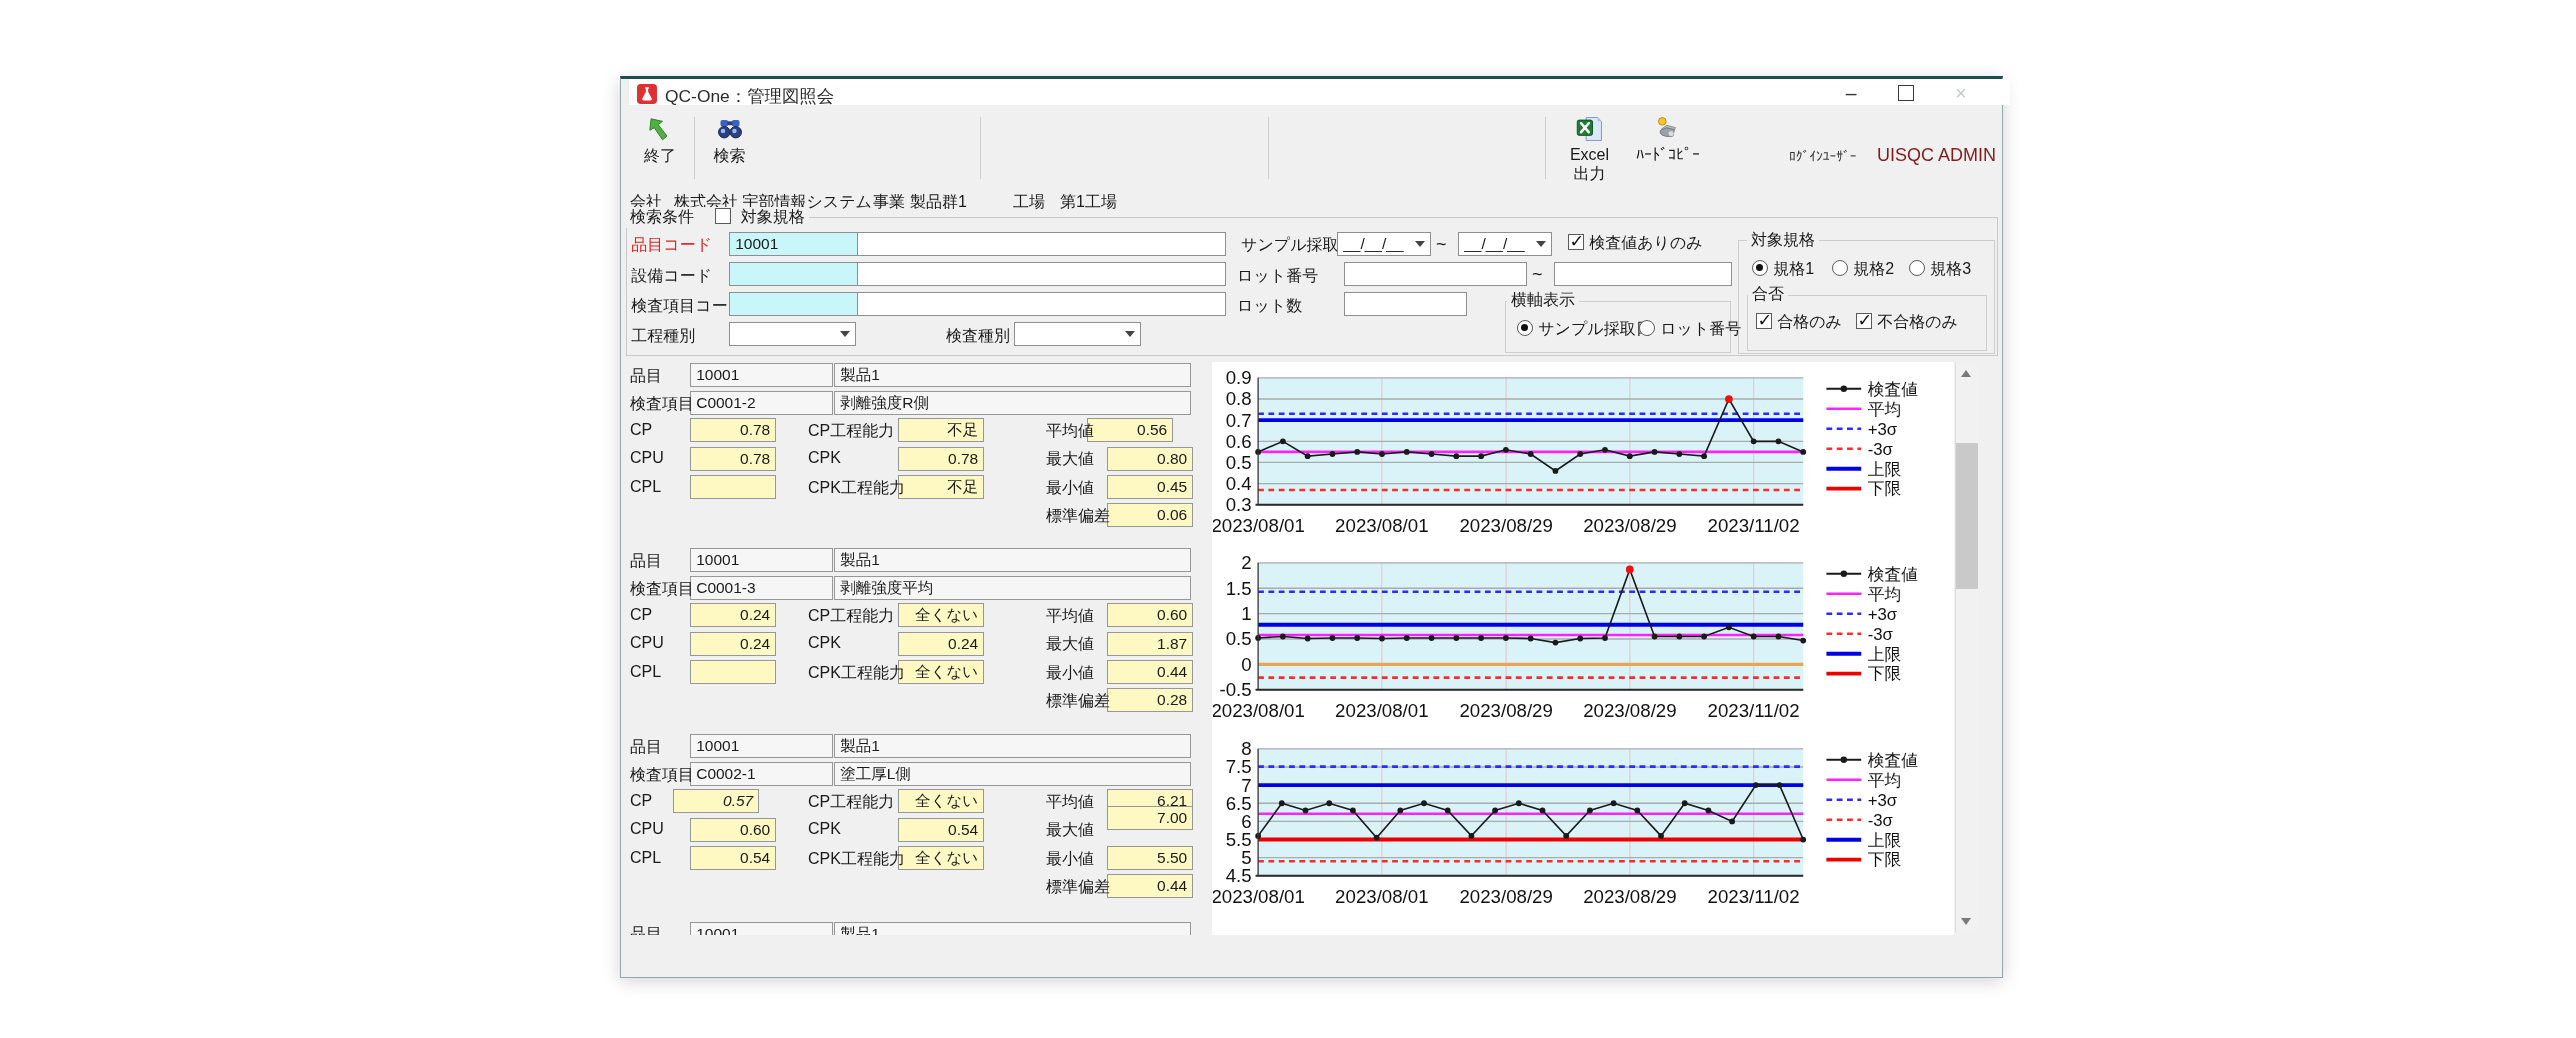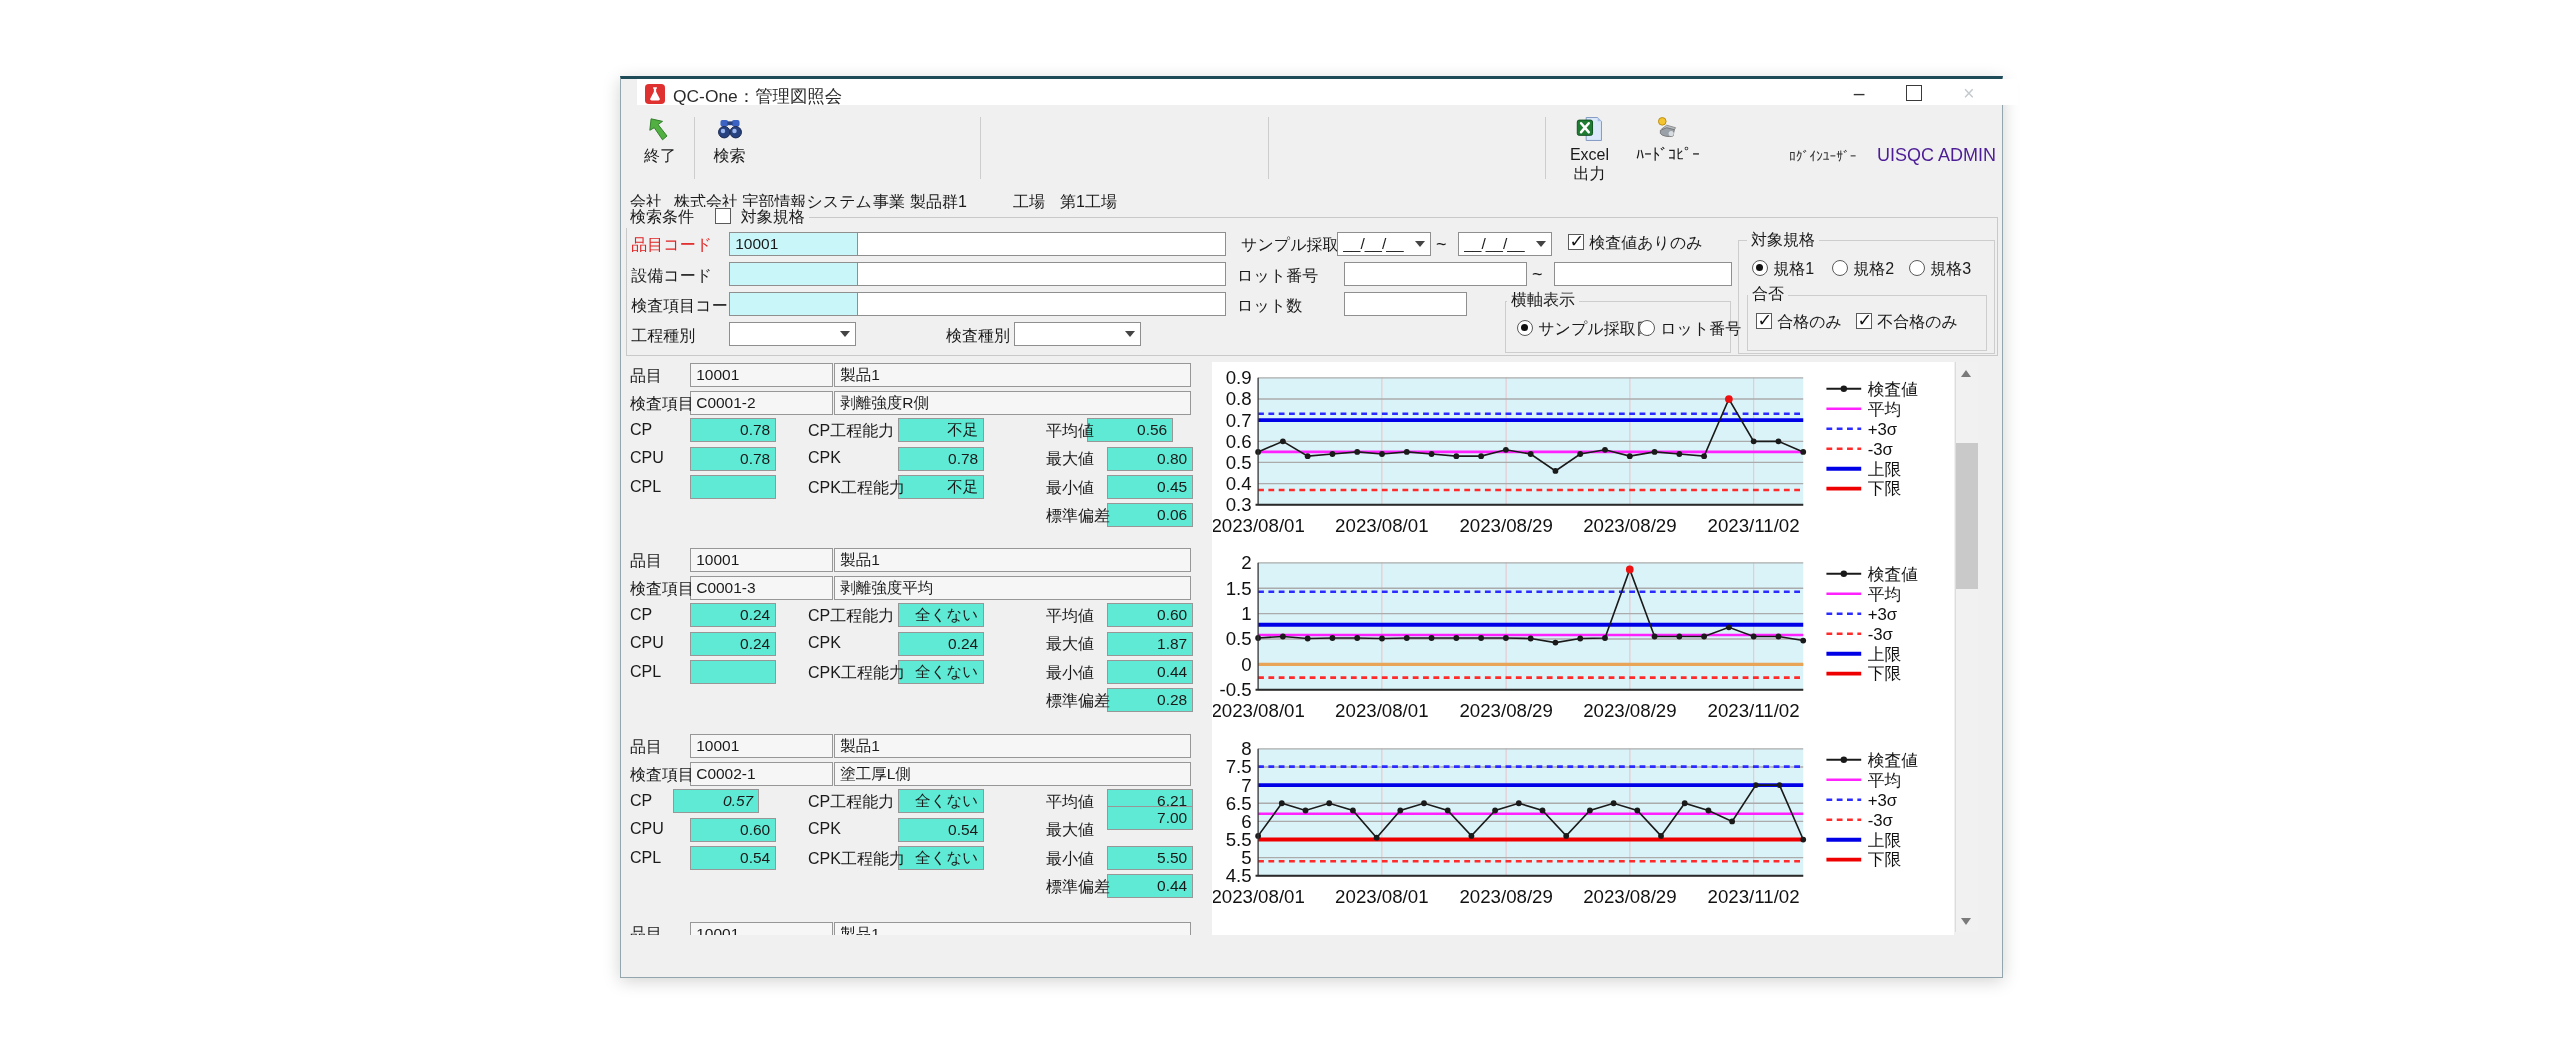--- a/index.html
+++ b/index.html
@@ -4,36 +4,36 @@
 <title>QC-One</title>
 <style>
   html,body{margin:0;padding:0;background:#fff;}
   #canvas{position:relative;width:2576px;height:1038px;background:#ffffff;overflow:hidden;
           font-family:"Liberation Sans","DejaVu Sans",sans-serif;color:#1a1a1a;}
   
   #win{position:absolute;left:620px;top:76px;width:1381px;height:898px;
        background:#f0f0f0;border:0.6px solid #93a6ad;border-top:3.2px solid #1f4a57;
        box-shadow:0 3.9px 16.7px rgba(0,0,0,.18);}
   
-  #titlebar{position:absolute;left:16px;top:0;width:100%;height:26px;background:#ffffff;}
+  #titlebar{position:absolute;left:8px;top:0;width:100%;height:26px;background:#ffffff;}
   #app-icon{position:absolute;left:7.7px;top:4.5px;width:20px;height:20px;}
   #title-text{position:absolute;left:36px;top:5.2px;font-size:17.4px;color:#2b2b2b;white-space:nowrap;}
   .wbtn{position:absolute;top:0;width:46px;height:30px;text-align:center;line-height:30px;font-size:19.3px;color:#333;}
   #btn-min{left:1199px;}
   #btn-max{left:1254px;}
   #btn-close{left:1309px;color:#c3c9cd;}
   #btn-max .maxsq{display:inline-block;width:13.5px;height:13.5px;border:1.9px solid #3a3a3a;vertical-align:middle;margin-top:-3.9px;}
   
   #toolbar{position:absolute;left:0;top:30px;width:100%;height:80px;background:#f0f0f0;}
   .tsep{position:absolute;top:7.7px;width:1.3px;height:62px;background:#cdcdcd;}
   .tbtn{position:absolute;top:6.4px;text-align:center;}
   .tbtn .ticon{display:block;margin:0 auto;width:28px;height:28px;}
   .tbtn .tlabel{display:block;font-size:16px;margin-top:2.6px;white-space:nowrap;}
   #login-label{position:absolute;left:1168px;top:40px;font-size:13.5px;color:#333;}
-  #login-user{position:absolute;left:1256px;top:36px;font-size:18px;color:#4c1d95;}
+  #login-user{position:absolute;left:1256px;top:36px;font-size:18px;color:#7f1d1d;}
   
   .ctx{position:absolute;top:113px;font-size:16px;white-space:nowrap;}
   
   #search-caption{position:absolute;left:5.2px;top:128px;height:20.6px;background:#f0f0f0;z-index:3;padding:0 3.9px;font-size:16px;}
   #search-caption .cb{vertical-align:middle;margin:0 5.2px 3.9px 16.7px;}
   #search-group{position:absolute;left:5.2px;top:138px;width:1370px;height:137px;border:1.3px solid #c9c9c9;background:#f0f0f0;z-index:1;}
   .lbl{position:absolute;font-size:16px;white-space:nowrap;z-index:2;}
   .red{color:#e02222;}
   .inp{position:absolute;height:22px;background:#fff;border:1.3px solid #8f8f8f;font-size:15.5px;line-height:22px;padding:0 5.2px;z-index:2;}
   .cyan{background:#c9f7f9;}
@@ -46,21 +46,21 @@
   .radio.selected:after{content:"";position:absolute;left:3.2px;top:3.2px;width:7px;height:7px;border-radius:50%;background:#111;}
   .optrow{position:absolute;z-index:2;font-size:16px;white-space:nowrap;}
   .optrow .cb,.optrow .radio{vertical-align:middle;margin-right:5.2px;margin-bottom:3.9px;}
   .group{position:absolute;border:1.3px solid #cdcdcd;z-index:1;}
   .gcap{position:absolute;background:#f0f0f0;z-index:2;font-size:16px;padding:0 3.9px;white-space:nowrap;}
   
   #results{position:absolute;left:0;top:281px;width:1381px;height:575px;overflow:hidden;}
   #chart-backdrop{position:absolute;left:591px;top:1.9px;width:742px;height:573px;background:#ffffff;}
   .rrow{position:absolute;left:0;width:591px;height:185px;}
   .rbox{position:absolute;height:22px;border:1.3px solid #979797;background:#f6f6f6;font-size:15.5px;line-height:22px;padding:0 5.2px;overflow:hidden;white-space:nowrap;}
-  .rnum{background:#5eead4;text-align:right;}
+  .rnum{background:#fef9c3;text-align:right;}
   .chart{position:absolute;left:592px;width:741px;height:185px;}
   
   #vscroll{position:absolute;left:1334px;top:283px;width:22px;height:570px;background:#f1f1f1;border-left:0.6px solid #dcdcdc;}
   .sbtn{position:absolute;left:0;width:22px;height:22px;background:#f1f1f1;}
   .sarr-up{position:absolute;left:5.2px;top:7.7px;width:0;height:0;border-left:5.8px solid transparent;border-right:5.8px solid transparent;border-bottom:7px solid #7a7a7a;}
   .sarr-dn{position:absolute;left:5.2px;top:7.7px;width:0;height:0;border-left:5.8px solid transparent;border-right:5.8px solid transparent;border-top:7px solid #7a7a7a;}
   #sthumb{position:absolute;left:0;top:81px;width:22px;height:146px;background:#c9c9c9;}
   
   #statusbar{position:absolute;left:0;top:857px;width:1381px;height:41px;background:#f0f0f0;border-top:0.6px solid #c6c6c6;font-size:15.5px;}
   .ssep{position:absolute;top:3.2px;width:0.6px;height:33px;background:#c6c6c6;}

